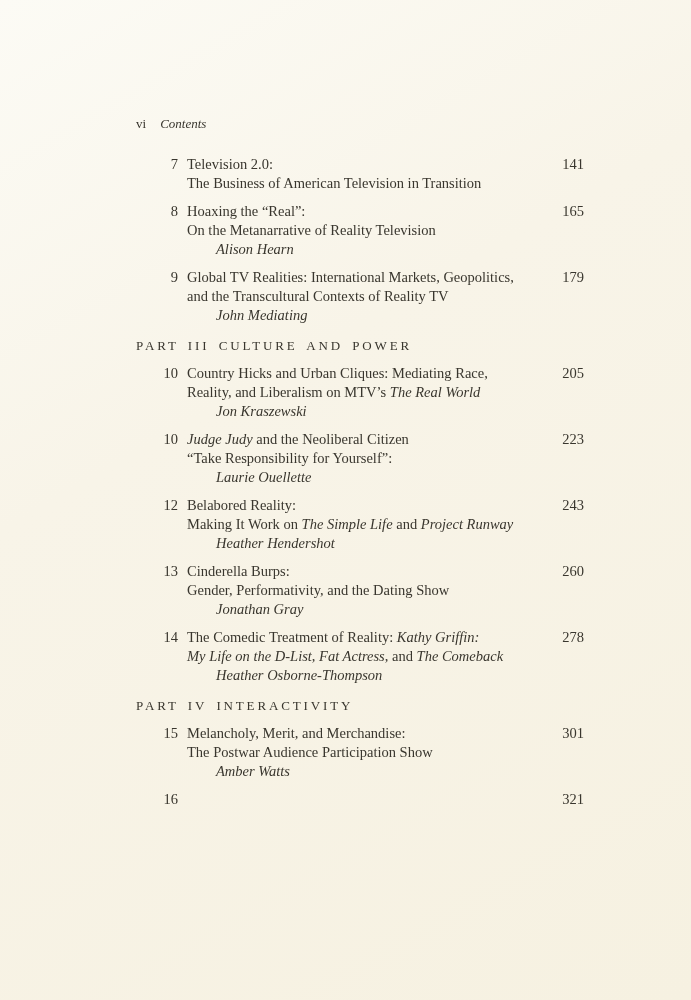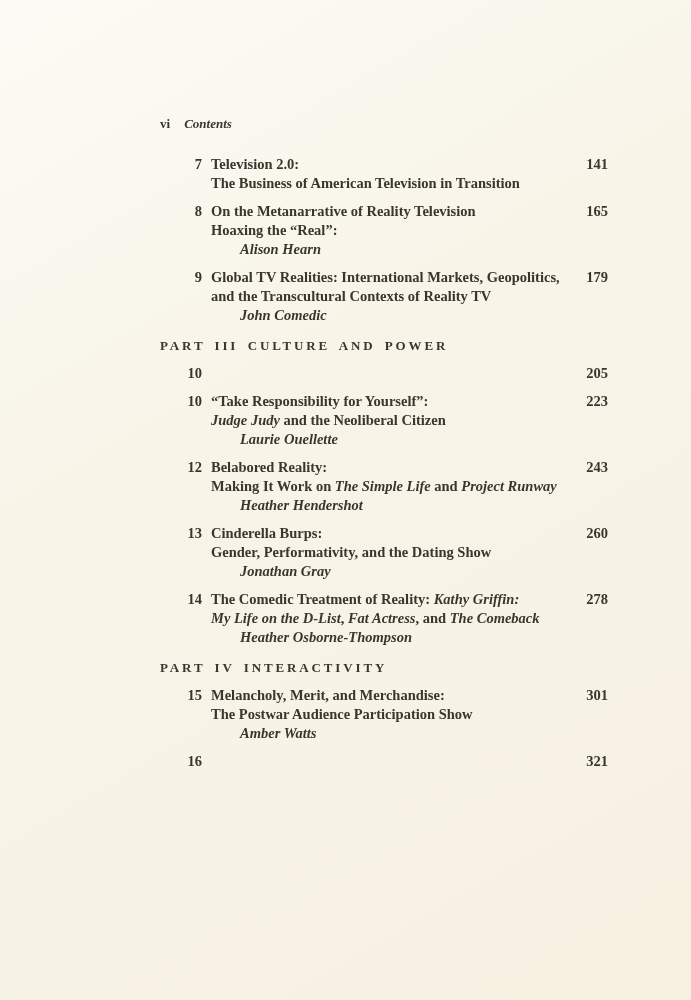--- a/index.html
+++ b/index.html
@@ -14,26 +14,25 @@
     width: 691px;
     height: 1000px;
     background: linear-gradient(150deg, #fcfbf5 0%, var(--page_bg) 38%, #f6f1e1 100%);
     font-family: "Liberation Serif", "DejaVu Serif", serif;
     color: var(--text);
     overflow: hidden;
   }
 
   .content {
     position: absolute;
-    left: 160px;
+    left: 136px;
     top: 114px;
     width: 448px;
     font-size: 14.5px;
     line-height: 19px;
-    font-weight: bold;
   }
 
   .header {
     display: flex;
     gap: 14px;
     font-size: 13px;
     line-height: 19px;
     margin-bottom: 22px;
   }
   .running-head { font-style: italic; }
@@ -87,45 +86,50 @@
           <div class="entry-num">7</div>
           <div class="entry-body">
             <div class="title-line"><span>Television 2.0:</span></div>
             <div class="title-line"><span>The Business of American Television in Transition</span></div>
           </div>
           <div class="entry-page">141</div>
         </div>
         <div class="entry">
           <div class="entry-num">8</div>
           <div class="entry-body">
+            <div class="title-line"><span>Hoaxing the “Real”:</span></div>
             <div class="title-line"><span>On the Metanarrative of Reality Television</span></div>
-            <div class="title-line"><span>Hoaxing the “Real”:</span></div>
             <div class="author">Alison Hearn</div>
           </div>
           <div class="entry-page">165</div>
         </div>
         <div class="entry">
           <div class="entry-num">9</div>
           <div class="entry-body">
             <div class="title-line"><span>Global TV Realities: International Markets, Geopolitics,</span></div>
             <div class="title-line"><span>and the Transcultural Contexts of Reality TV</span></div>
-            <div class="author">John Comedic</div>
+            <div class="author">John Mediating</div>
           </div>
           <div class="entry-page">179</div>
         </div>
         <div class="part-heading">PART III CULTURE AND POWER</div>
         <div class="entry">
           <div class="entry-num">10</div>
+          <div class="entry-body">
+            <div class="title-line"><span>Country Hicks and Urban Cliques: Mediating Race,</span></div>
+            <div class="title-line"><span>Reality, and Liberalism on MTV’s </span><span class="it">The Real World</span></div>
+            <div class="author">Jon Kraszewski</div>
+          </div>
           <div class="entry-page">205</div>
         </div>
         <div class="entry">
           <div class="entry-num">10</div>
           <div class="entry-body">
+            <div class="title-line"><span class="it">Judge Judy</span><span> and the Neoliberal Citizen</span></div>
             <div class="title-line"><span>“Take Responsibility for Yourself”:</span></div>
-            <div class="title-line"><span class="it">Judge Judy</span><span> and the Neoliberal Citizen</span></div>
             <div class="author">Laurie Ouellette</div>
           </div>
           <div class="entry-page">223</div>
         </div>
         <div class="entry">
           <div class="entry-num">12</div>
           <div class="entry-body">
             <div class="title-line"><span>Belabored Reality:</span></div>
             <div class="title-line"><span>Making It Work on </span><span class="it">The Simple Life</span><span> and </span><span class="it">Project Runway</span></div>
             <div class="author">Heather Hendershot</div>

